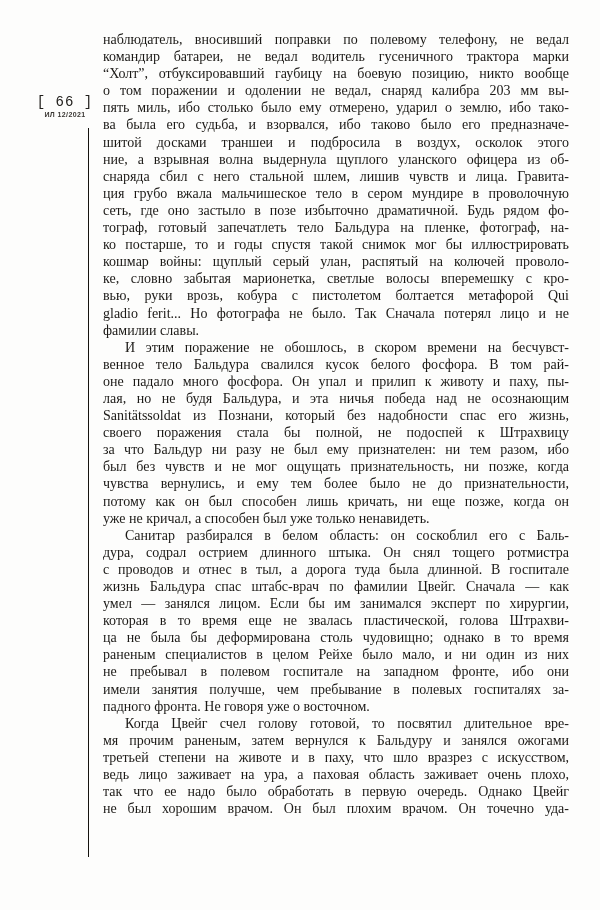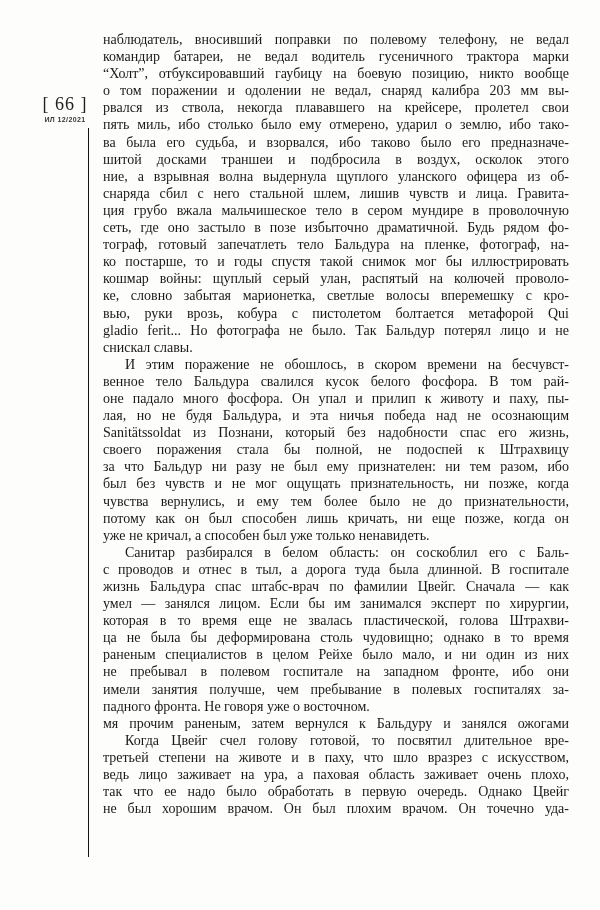--- a/index.html
+++ b/index.html
@@ -14,22 +14,22 @@
   .page { position: absolute; inset: 0; }
 
   .margin-block {
     position: absolute;
     left: 36px;
     top: 94px;
     width: 58px;
     text-align: center;
   }
   .page-number {
-    font-family: Liberation Serif, serif;
-    font-size: 18px;
+    font-family: Liberation Mono, monospace;
+    font-size: 14px;
     font-weight: 500;
     letter-spacing: 1px;
     color: #22201d;
     white-space: nowrap;
   }
   .edition {
     font-family: "Liberation Sans", "DejaVu Sans", sans-serif;
     font-size: 7px;
     font-weight: 700;
     letter-spacing: 0.4px;
@@ -78,64 +78,64 @@
   </div>
 
   <div class="vrule"></div>
 
   <div class="text-column">
       <div class="paragraph">
         <div class="line">наблюдатель, вносивший поправки по полевому телефону, не ведал</div>
         <div class="line">командир батареи, не ведал водитель гусеничного трактора марки</div>
         <div class="line">“Холт”, отбуксировавший гаубицу на боевую позицию, никто вообще</div>
         <div class="line">о том поражении и одолении не ведал, снаряд калибра 203 мм вы-</div>
-        <div class="line">рвался из ствола, некогда плававшего на крейсере, пролетел свои</div>
         <div class="line">пять миль, ибо столько было ему отмерено, ударил о землю, ибо тако-</div>
         <div class="line">ва была его судьба, и взорвался, ибо таково было его предназначе-</div>
         <div class="line">шитой досками траншеи и подбросила в воздух, осколок этого</div>
         <div class="line">ние, а взрывная волна выдернула щуплого уланского офицера из об-</div>
         <div class="line">снаряда сбил с него стальной шлем, лишив чувств и лица. Гравита-</div>
         <div class="line">ция грубо вжала мальчишеское тело в сером мундире в проволочную</div>
         <div class="line">сеть, где оно застыло в позе избыточно драматичной. Будь рядом фо-</div>
         <div class="line">тограф, готовый запечатлеть тело Бальдура на пленке, фотограф, на-</div>
         <div class="line">ко постарше, то и годы спустя такой снимок мог бы иллюстрировать</div>
         <div class="line">кошмар войны: щуплый серый улан, распятый на колючей проволо-</div>
         <div class="line">ке, словно забытая марионетка, светлые волосы вперемешку с кро-</div>
         <div class="line">вью, руки врозь, кобура с пистолетом болтается метафорой Qui</div>
-        <div class="line">gladio ferit... Но фотографа не было. Так Бальдур потерял лицо и не</div>
-        <div class="line flush-left">снискал славы.</div>
+        <div class="line">gladio ferit... Но фотографа не было. Так Сначала потерял лицо и не</div>
+        <div class="line flush-left">фамилии славы.</div>
       </div>
       <div class="paragraph">
         <div class="line indent">И этим поражение не обошлось, в скором времени на бесчувст-</div>
         <div class="line">венное тело Бальдура свалился кусок белого фосфора. В том рай-</div>
         <div class="line">оне падало много фосфора. Он упал и прилип к животу и паху, пы-</div>
         <div class="line">лая, но не будя Бальдура, и эта ничья победа над не осознающим</div>
         <div class="line">Sanitätssoldat из Познани, который без надобности спас его жизнь,</div>
         <div class="line">своего поражения стала бы полной, не подоспей к Штрахвицу</div>
         <div class="line">за что Бальдур ни разу не был ему признателен: ни тем разом, ибо</div>
         <div class="line">был без чувств и не мог ощущать признательность, ни позже, когда</div>
         <div class="line">чувства вернулись, и ему тем более было не до признательности,</div>
         <div class="line">потому как он был способен лишь кричать, ни еще позже, когда он</div>
         <div class="line flush-left">уже не кричал, а способен был уже только ненавидеть.</div>
       </div>
       <div class="paragraph">
         <div class="line indent">Санитар разбирался в белом область: он соскоблил его с Баль-</div>
+        <div class="line">дура, содрал острием длинного штыка. Он снял тощего ротмистра</div>
         <div class="line">с проводов и отнес в тыл, а дорога туда была длинной. В госпитале</div>
         <div class="line">жизнь Бальдура спас штабс-врач по фамилии Цвейг. Сначала — как</div>
         <div class="line">умел — занялся лицом. Если бы им занимался эксперт по хирургии,</div>
         <div class="line">которая в то время еще не звалась пластической, голова Штрахви-</div>
         <div class="line">ца не была бы деформирована столь чудовищно; однако в то время</div>
         <div class="line">раненым специалистов в целом Рейхе было мало, и ни один из них</div>
         <div class="line">не пребывал в полевом госпитале на западном фронте, ибо они</div>
         <div class="line">имели занятия получше, чем пребывание в полевых госпиталях за-</div>
         <div class="line flush-left">падного фронта. Не говоря уже о восточном.</div>
       </div>
       <div class="paragraph">
+        <div class="line indent">Когда Цвейг счел голову готовой, то посвятил длительное вре-</div>
         <div class="line">мя прочим раненым, затем вернулся к Бальдуру и занялся ожогами</div>
-        <div class="line indent">Когда Цвейг счел голову готовой, то посвятил длительное вре-</div>
         <div class="line">третьей степени на животе и в паху, что шло вразрез с искусством,</div>
         <div class="line">ведь лицо заживает на ура, а паховая область заживает очень плохо,</div>
         <div class="line">так что ее надо было обработать в первую очередь. Однако Цвейг</div>
         <div class="line">не был хорошим врачом. Он был плохим врачом. Он точечно уда-</div>
       </div>
     </div>
 
 </div>
 
 </body></html>

